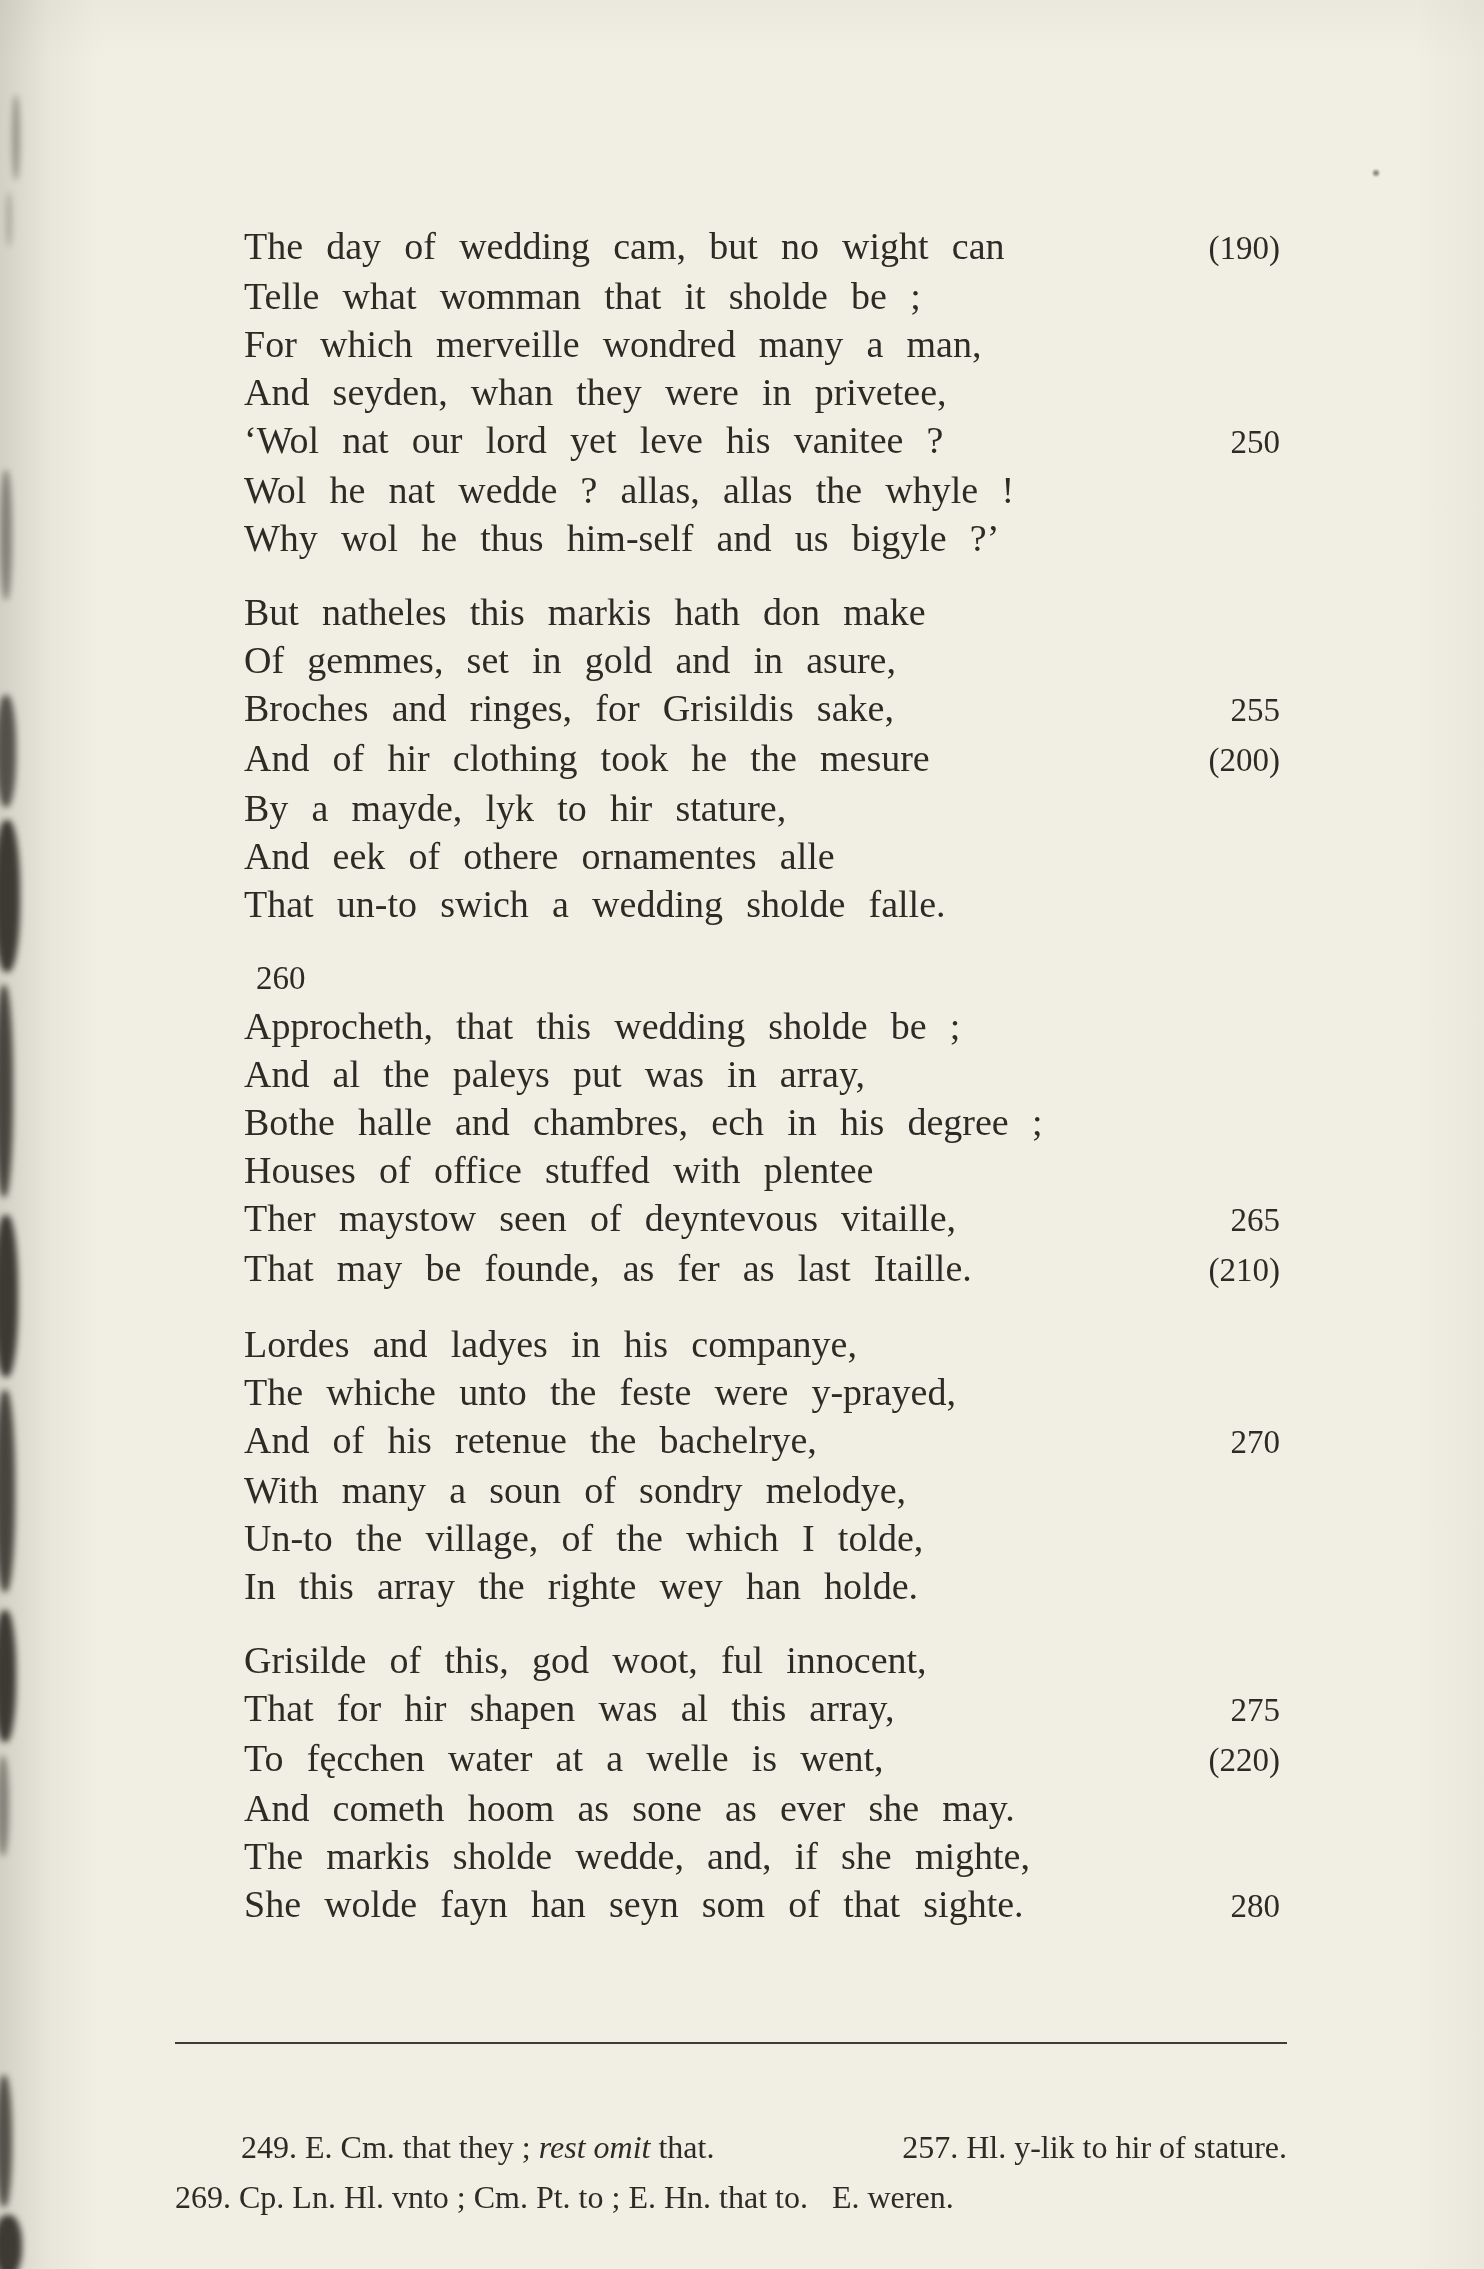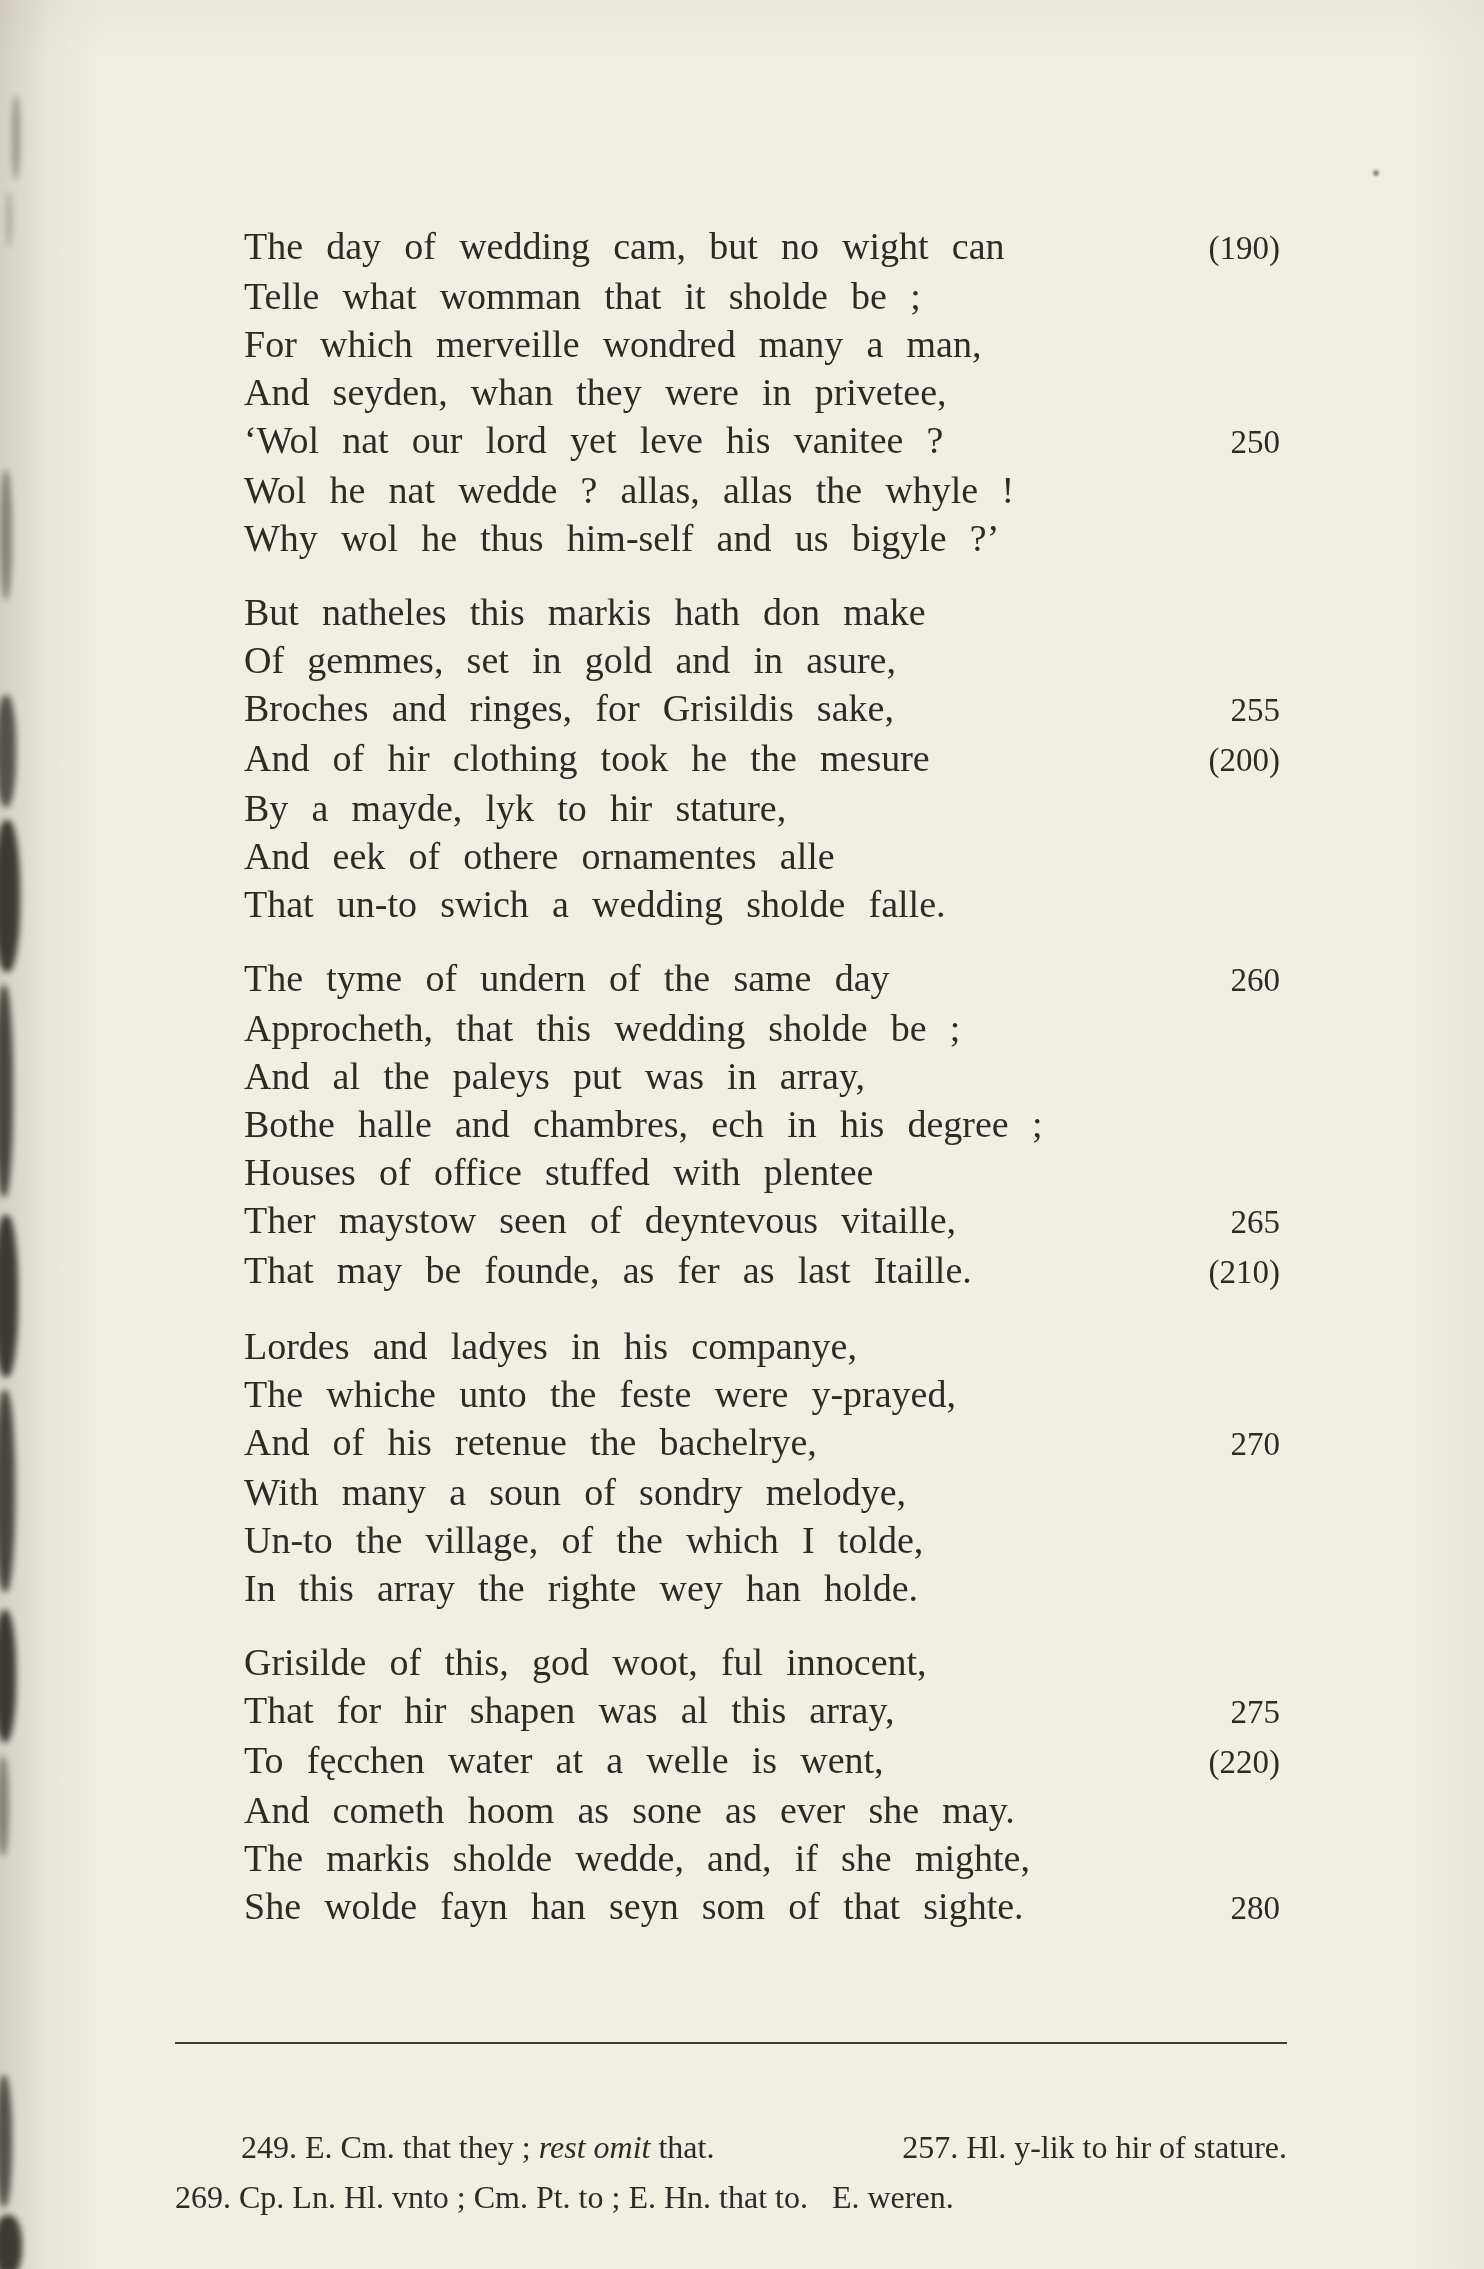--- a/index.html
+++ b/index.html
@@ -190,21 +190,20 @@
           <span class="vtext">And eek of othere ornamentes alle</span>
           <span class="vnum"></span>
         </div>
         <div class="vline">
           <span class="vtext">That un-to swich a wedding sholde falle.</span>
           <span class="vnum"></span>
         </div>
       </div>
       <div class="stanza">
         <div class="vline">
-          <span class="vtext">The tyme of undern of the same day</span>
           <span class="vnum">260</span>
         </div>
         <div class="vline">
           <span class="vtext">Approcheth, that this wedding sholde be ;</span>
           <span class="vnum"></span>
         </div>
         <div class="vline">
           <span class="vtext">And al the paleys put was in array,</span>
           <span class="vnum"></span>
         </div>

